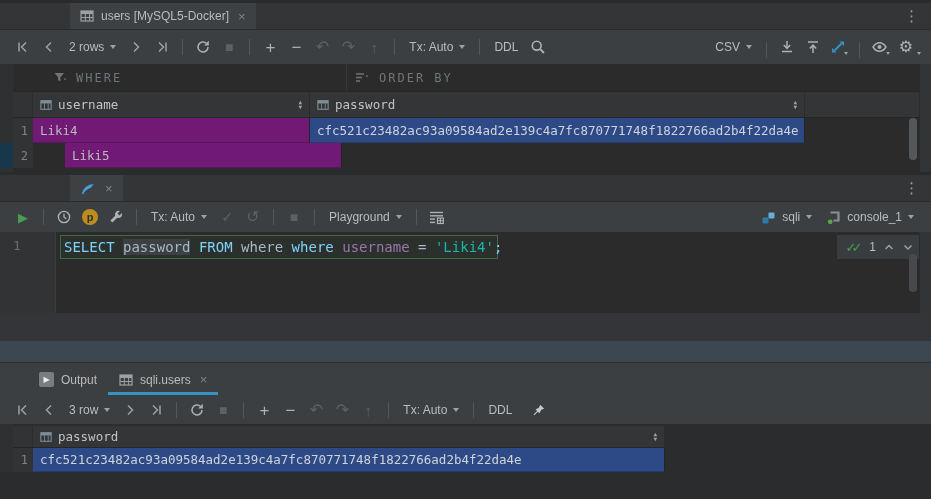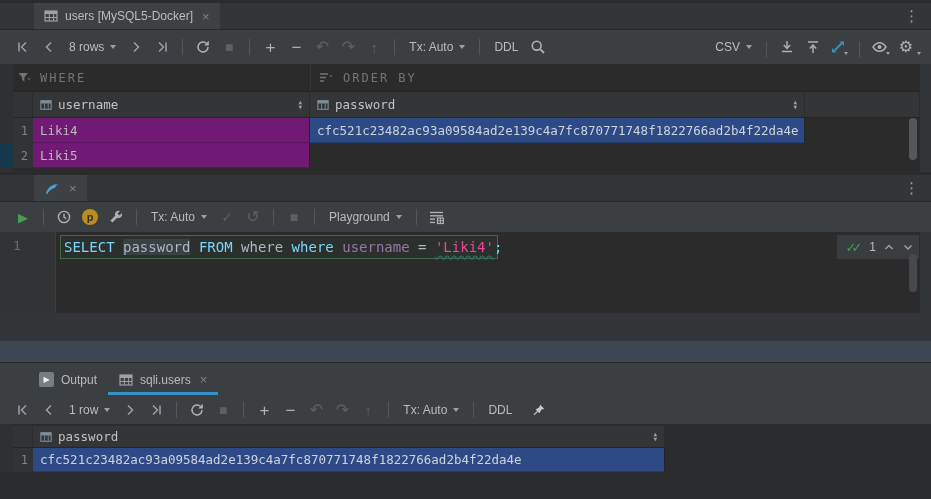--- a/index.html
+++ b/index.html
@@ -2,21 +2,21 @@
 <html><head>
 <meta charset="utf-8">
 <style>
   * { box-sizing: border-box; margin: 0; padding: 0; }
   html,body { background:#1e1e1e; }
   .app{
     position:relative; width:931px; height:499px; overflow:hidden;
     background:#2B2B2B; color:#BBBBBB;
     font-family:"Liberation Sans", sans-serif; font-size:12px;
   }
-  .band{ position:absolute; left:0; right:0; }
+  .band{ position:absolute; left:0; right:0;padding-left:36px; }
 
   
   .tabbar{ background:#333537; border-top:3px solid #292B2C; border-bottom:1px solid #282A2B; display:flex; align-items:stretch; }
   .etab{ margin-left:34px; display:flex; align-items:center; gap:7px; padding:0 10px; background:#3E4143; color:#BBBBBB; cursor:default; }
   .close{ color:#7F8486; font-size:13px; margin-left:2px; }
   .kebab{ margin-left:auto; align-self:center; margin-right:12px; color:#9DA1A4; font-size:15px; letter-spacing:0; }
 
   
   .toolbar{ background:#3C3F41; display:flex; align-items:center; padding:0 10px; }
   .tbtn{ min-width:26px; height:22px; display:flex; align-items:center; justify-content:center; color:#AFB1B3; }
@@ -50,21 +50,21 @@
   .thumb{ position:absolute; right:14px; width:8px; border-radius:4px; }
 
   
   .editor{ top:232px; height:81px; background:#2B2B2B; }
   .gutter{ position:absolute; left:0; top:0; width:56px; height:100%; background:#313335; border-right:1px solid #3A3C3E; }
   .lnum{ position:absolute; left:13px; top:6px; font-family:"DejaVu Sans Mono", monospace; font-size:13px; color:#6A6D6F; }
   .execbox{ position:absolute; left:60px; top:3px; width:438px; height:24px; border:1px solid #3F6B44; background:rgba(73,156,84,0.05); }
   .sqlline{ position:absolute; left:64px; top:7px; font-family:"DejaVu Sans Mono", monospace; font-size:14px; white-space:pre; }
   .kw{ color:#7dd3fc; } .plain{ color:#A9B7C6; } .colref{ color:#9876AA; }
   .hl{ color:#A9B7C6; background:#3B4042; }
-  .str{ color:#ec4899; text-decoration:underline; text-decoration-style:wavy; text-decoration-color:#2E6E62; text-underline-offset:3px; }
+  .str{ color:#14b8a6; text-decoration-style:wavy; text-decoration-color:#2E6E62; text-underline-offset:3px; }
   .inspection{ position:absolute; right:8px; top:3px; height:24px; background:#3A3D3F; display:flex; align-items:center; gap:7px; padding:0 9px; font-size:12px; color:#BBBBBB; }
   .okchecks{ color:#499C54; font-size:13px; letter-spacing:-5px; padding-right:5px; }
 
   .bandlight{ top:313px; height:28px; background:#333538; }
   .bandblue{ top:341px; height:21px; background:#3D4752; }
 
   
   .btabbar{ top:362px; height:34px; background:#3C3F41; border-top:1px solid #2A2C2C; display:flex; align-items:stretch; padding-left:28px; }
   .btab{ position:relative; display:flex; align-items:center; gap:7px; padding:0 11px; color:#BBBBBB; }
   .btab.active::after{ content:""; position:absolute; left:0; right:0; bottom:1px; height:3px; background:#3592C4; }
@@ -101,21 +101,21 @@
           <line x1="4" y1="3.5" x2="4" y2="12.5" stroke="#9DA1A4" stroke-width="1.5"></line>
           <polyline points="11,3.5 6.5,8 11,12.5" fill="none" stroke="#9DA1A4" stroke-width="1.5"></polyline>
         </svg>
       </span>
     <span class="tbtn">
         <svg width="16" height="16" viewBox="0 0 16 16">
           <polyline points="10,3.5 5.5,8 10,12.5" fill="none" stroke="#9DA1A4" stroke-width="1.5"></polyline>
         </svg>
       </span>
     <span class="dd">
-      <span>8 rows</span>
+      <span>2 rows</span>
       <span class="caret"></span>
     </span>
     <span class="tbtn">
         <svg width="16" height="16" viewBox="0 0 16 16">
           <polyline points="6,3.5 10.5,8 6,12.5" fill="none" stroke="#9DA1A4" stroke-width="1.5"></polyline>
         </svg>
       </span>
     <span class="tbtn">
         <svg width="16" height="16" viewBox="0 0 16 16">
           <line x1="12" y1="3.5" x2="12" y2="12.5" stroke="#9DA1A4" stroke-width="1.5"></line>
@@ -254,21 +254,21 @@
     </div>
   </div>
 
   <div class="grow" style="top:118px;left:13px;height:25px;">
     <div class="gnum">1</div>
     <div class="gcell" style="width:277px;">Liki4</div>
     <div class="gcell sel" style="width:495px;">cfc521c23482ac93a09584ad2e139c4a7fc870771748f1822766ad2b4f22da4e</div>
   </div>
   <div class="grow" style="top:143px;left:13px;height:25px;">
     <div class="gnum">2</div>
-    <div class="gcell" style="width:277px;">Liki5</div>
+    <div class="gcell" style="width:277px;margin-left:32px;">Liki5</div>
   </div>
 
   <div class="rstrip" style="top:64px;height:108px;"></div>
   <div class="thumb" style="top:118px;height:42px;background:#55585B;"></div>
 
   <div class="band tabbar" style="top:172px;height:30px;">
     <div class="etab">
       <span>
           <svg width="16" height="15" viewBox="0 0 16 16">
             <path d="M1.5 13.5C3 7.5 7.5 3.5 14.5 3.2c-1.6 1.4-2.6 2.1-3.1 3.9C8.4 7.8 4.3 10.4 3.3 13.8Z" fill="#4A9EDA"></path>
@@ -318,20 +318,42 @@
             <line x1="2" y1="2.5" x2="15" y2="2.5"></line>
             <line x1="2" y1="5.8" x2="15" y2="5.8"></line>
             <line x1="2" y1="9.1" x2="7" y2="9.1"></line>
             <line x1="2" y1="12.4" x2="7" y2="12.4"></line>
           </g>
           <rect x="9.5" y="8" width="5.8" height="5.5" fill="none" stroke="#AFB1B3" stroke-width="1.2"></rect>
           <line x1="9.5" y1="10.7" x2="15.3" y2="10.7" stroke="#AFB1B3"></line>
           <line x1="12.4" y1="8" x2="12.4" y2="13.5" stroke="#AFB1B3"></line>
         </svg>
       </span>
+    <span class="rgroup">
+      <span class="dd">
+        <span>
+            <svg width="15" height="15" viewBox="0 0 15 15">
+              <rect x="7.5" y="2.5" width="6" height="6" rx="1" fill="#62B0D9"></rect>
+              <rect x="1.5" y="7.5" width="6" height="6" rx="1" fill="#2D7CA8"></rect>
+            </svg>
+          </span>
+        <span>sqli</span>
+        <span class="caret"></span>
+      </span>
+      <span class="dd">
+        <span>
+            <svg width="15" height="15" viewBox="0 0 15 15">
+              <path d="M4.5 2.5h8v8h-5" fill="none" stroke="#8A8E91" stroke-width="2.2"></path>
+              <circle cx="4.2" cy="11.8" r="2.4" fill="#57A64A"></circle>
+            </svg>
+          </span>
+        <span>console_1</span>
+        <span class="caret"></span>
+      </span>
+    </span>
   </div>
 
   <div class="band editor">
     <div class="gutter">
       <span class="lnum">1</span>
     </div>
     <div class="execbox"></div>
     <div class="sqlline"><span class="kw">SELECT </span><span class="hl">password</span><span class="kw"> FROM </span><span class="plain">where</span><span class="kw"> where </span><span class="colref">username</span><span class="plain"> = </span><span class="str">'Liki4'</span><span class="kw">;</span></div>
     <div class="inspection">
       <span class="okchecks">✓✓</span>
@@ -382,21 +404,21 @@
           <line x1="4" y1="3.5" x2="4" y2="12.5" stroke="#9DA1A4" stroke-width="1.5"></line>
           <polyline points="11,3.5 6.5,8 11,12.5" fill="none" stroke="#9DA1A4" stroke-width="1.5"></polyline>
         </svg>
       </span>
     <span class="tbtn">
         <svg width="16" height="16" viewBox="0 0 16 16">
           <polyline points="10,3.5 5.5,8 10,12.5" fill="none" stroke="#9DA1A4" stroke-width="1.5"></polyline>
         </svg>
       </span>
     <span class="dd">
-      <span>1 row</span>
+      <span>3 row</span>
       <span class="caret"></span>
     </span>
     <span class="tbtn">
         <svg width="16" height="16" viewBox="0 0 16 16">
           <polyline points="6,3.5 10.5,8 6,12.5" fill="none" stroke="#9DA1A4" stroke-width="1.5"></polyline>
         </svg>
       </span>
     <span class="tbtn">
         <svg width="16" height="16" viewBox="0 0 16 16">
           <line x1="12" y1="3.5" x2="12" y2="12.5" stroke="#9DA1A4" stroke-width="1.5"></line>

